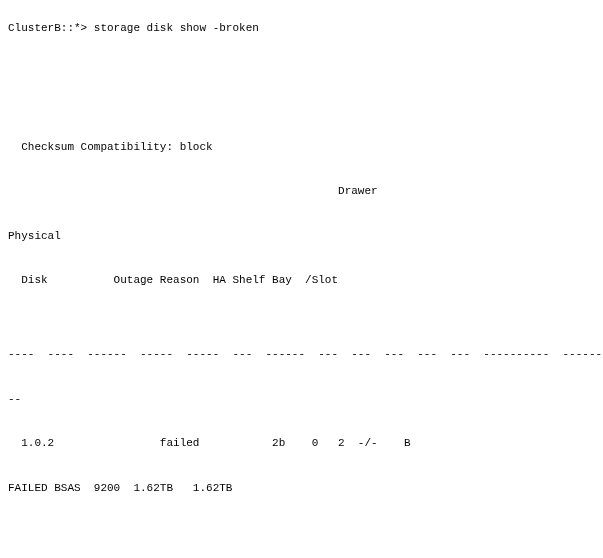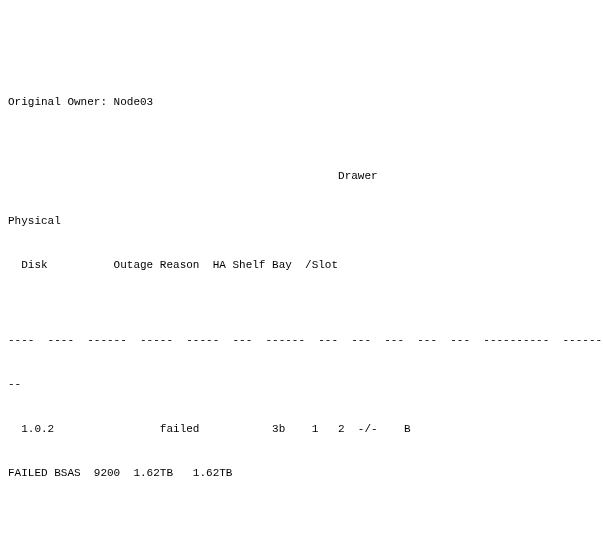--- a/index.html
+++ b/index.html
@@ -15,38 +15,39 @@
     }
     .terminal {
       white-space: pre;
       line-height: 1.35;
     }
   </style>
 </head>
 <body>
 
 <div class="terminal">
+<span>ClusterB::*&gt; storage disk show -broken</span>
 <br>
 <span></span>
 <br>
-<span>Original Owner: Node03</span>
 <br>
+<span>  Checksum Compatibility: block</span>
 <br>
 <span>                                                  Drawer                                    Usable</span>
 <br>
 <span>Physical</span>
 <br>
 <span>  Disk          Outage Reason  HA Shelf Bay  /Slot</span>
 <br>
 <br>
 <span>----  ----  ------  -----  -----  ---  ------  ---  ---  ---  ---  ---  ----------  ------</span>
 <br>
 <span>--</span>
 <br>
-<span>  1.0.2                failed           3b    1   2  -/-    B</span>
+<span>  1.0.2                failed           2b    0   2  -/-    B</span>
 <br>
 <span>FAILED BSAS  9200  1.62TB   1.62TB</span>
 <br>
 <span></span>
 <br>
 
 <br>
 
 <br>
 

